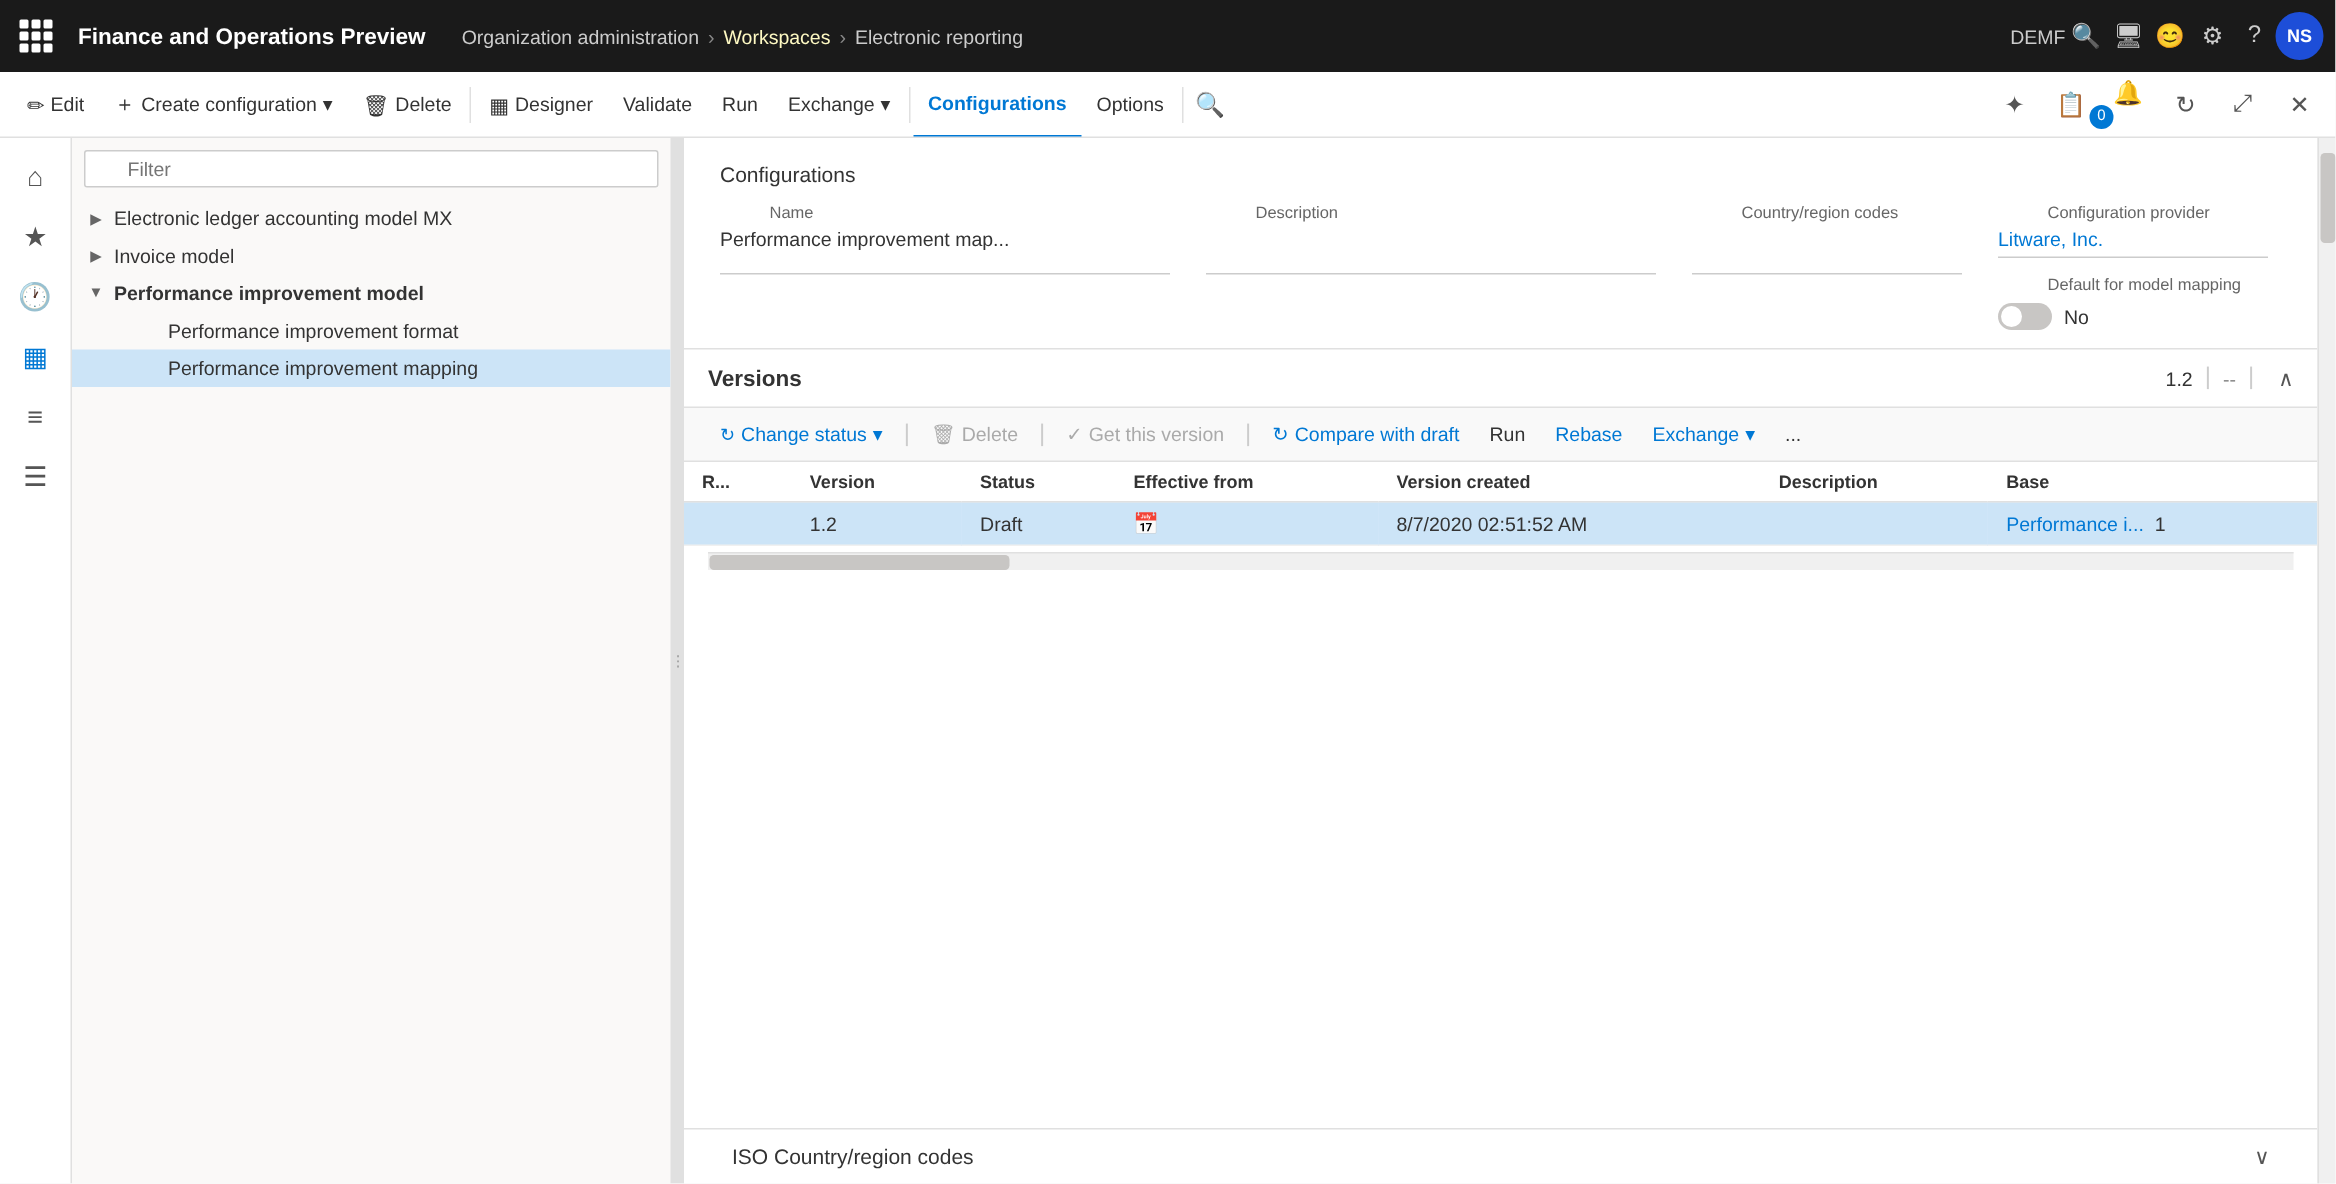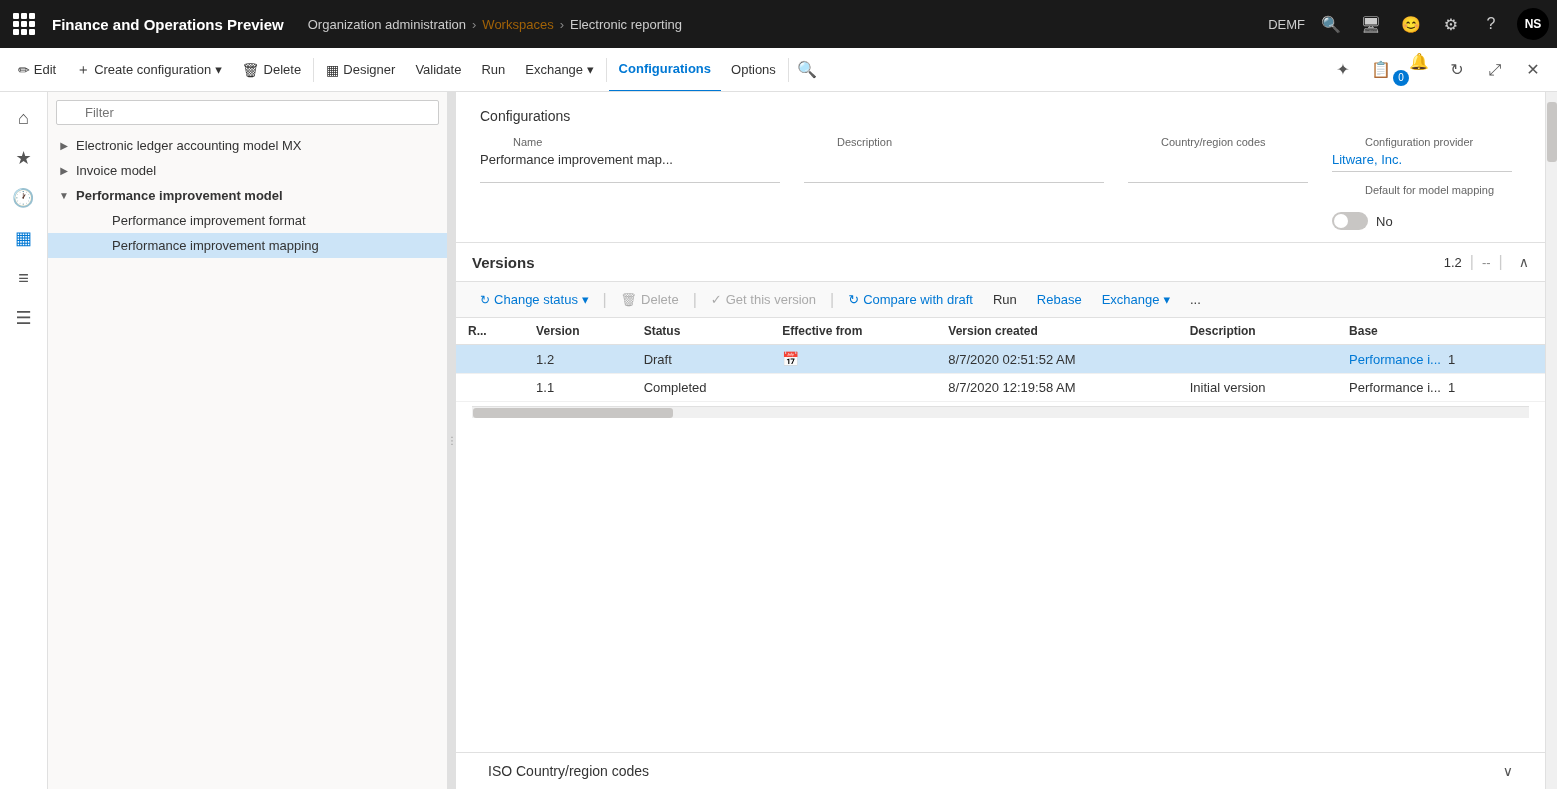--- a/index.html
+++ b/index.html
@@ -10,24 +10,24 @@
       display: flex; align-items: center; background: #1a1a1a; color: #fff;
       height: 48px; padding: 0 8px; gap: 8px;
     }
     .top-nav-grid { display: grid; place-items: center; width: 32px; height: 32px; cursor: pointer; }
     .grid-icon { display: grid; grid-template-columns: repeat(3, 6px); grid-template-rows: repeat(3, 6px); gap: 2px; }
     .grid-icon span { background: #fff; border-radius: 1px; }
     .app-title { font-size: 15px; font-weight: 600; color: #fff; white-space: nowrap; margin-left: 4px; }
     .breadcrumb { display: flex; align-items: center; gap: 6px; margin-left: 16px; font-size: 13px; color: #ccc; }
     .breadcrumb-sep { color: #888; }
     .top-nav-spacer { flex: 1; }
-    .top-nav-actions { display: flex; align-items: center; gap: 12px; }
+    .top-nav-actions { display: flex; align-items: center; }
     .top-nav-text { font-size: 13px; color: #ccc; }
     .nav-icon-btn { width: 28px; height: 28px; display: flex; align-items: center; justify-content: center; cursor: pointer; color: #ccc; font-size: 16px; border-radius: 50%; }
-    .avatar { width: 32px; height: 32px; border-radius: 50%; background: #000000; display: flex; align-items: center; justify-content: center; color: #fff; font-size: 12px; font-weight: 600; cursor: pointer; }
+    .avatar { width: 32px; height: 32px; border-radius: 50%; background: #1d4ed8; display: flex; align-items: center; justify-content: center; color: #fff; font-size: 12px; font-weight: 600; cursor: pointer; }
 
     
     .toolbar {
       display: flex; align-items: center; background: #fff; height: 44px; padding: 0 8px; gap: 0;
       border-bottom: 1px solid #e0e0e0; flex-wrap: nowrap; overflow: hidden;
     }
     .toolbar-btn {
       display: flex; align-items: center; gap: 4px; padding: 0 10px; height: 44px;
       font-size: 13px; color: #333; cursor: pointer; border: none; background: none; white-space: nowrap;
     }
@@ -78,21 +78,21 @@
 
     
     .config-header { padding: 16px 24px 12px; border-bottom: 1px solid #e0e0e0; }
     .config-header-title { font-size: 14px; color: #333; margin-bottom: 12px; }
     .config-fields { display: flex; gap: 24px; }
     .config-field { display: flex; flex-direction: column; gap: 4px; min-width: 180px; }
     .config-field.wide { min-width: 300px; }
     .config-field label { font-size: 11px; color: #666; padding-left: 33px; }
     .config-field-value { font-size: 13px; color: #333; border-bottom: 1px solid #ccc; padding-bottom: 15px; }
     .config-field-link { font-size: 13px; color: #0078d4; cursor: pointer; border-bottom: 1px solid #ccc; padding-bottom: 4px; }
-    .toggle-wrap { display: flex; align-items: center; gap: 8px; margin-top: 16px; }
+    .toggle-wrap { display: flex; align-items: center; gap: 8px; margin-top: 6px; }
     .toggle { width: 36px; height: 18px; background: #c8c6c4; border-radius: 9px; position: relative; cursor: pointer; }
     .toggle-knob { width: 14px; height: 14px; background: #fff; border-radius: 50%; position: absolute; top: 2px; left: 2px; }
     .toggle-label { font-size: 13px; color: #333; }
 
     
     .versions-panel { flex: 1; display: flex; flex-direction: column; overflow: hidden; }
     .versions-header { display: flex; align-items: center; padding: 10px 16px; border-bottom: 1px solid #e0e0e0; gap: 0; }
     .versions-title { font-size: 15px; font-weight: 700; color: #333; }
     .versions-header-spacer { flex: 1; }
     .versions-version { font-size: 13px; color: #333; margin-right: 8px; }
@@ -154,21 +154,21 @@
         <span></span>
       <span></span>
         <span></span>
         <span></span>
     </div>
   </div>
   <span class="app-title">Finance and Operations Preview</span>
   <div class="breadcrumb">
     <span style="color:#ccc;cursor:pointer">Organization administration</span>
     <span class="breadcrumb-sep">›</span>
-    <span style="color:#a16207;cursor:pointer">Workspaces</span>
+    <span style="color:#fef9c3;cursor:pointer">Workspaces</span>
     <span class="breadcrumb-sep">›</span>
     <span style="color:#ccc;cursor:pointer">Electronic reporting</span>
   </div>
   <div class="top-nav-spacer"></div>
   <div class="top-nav-actions">
     <span class="top-nav-text">DEMF</span>
     <div class="nav-icon-btn">🔍</div>
     <div class="nav-icon-btn">🖥</div>
     <div class="nav-icon-btn">😊</div>
     <div class="nav-icon-btn">⚙</div>
@@ -387,32 +387,20 @@
                 <span class="calendar-icon">📅</span>
               </td>
               <td>8/7/2020 02:51:52 AM</td>
               <td></td>
               <td>
                 <span class="link-text">Performance i...</span>
                 &nbsp;<span>1</span>
               </td>
             </tr>
 
-            <tr>
-              <td></td>
-              <td>1.1</td>
-              <td>Completed</td>
-              <td></td>
-              <td>8/7/2020 12:19:58 AM</td>
-              <td>Initial version</td>
-              <td>
-                <span>Performance i...</span>
-                &nbsp;<span>1</span>
-              </td>
-            </tr>
           </tbody>
         </table>
 
         <div style="padding: 4px 0 0 0; background:#fff;">
           <div class="bottom-scrollbar">
             <div class="bottom-scrollbar-thumb"></div>
           </div>
         </div>
       </div>
 

